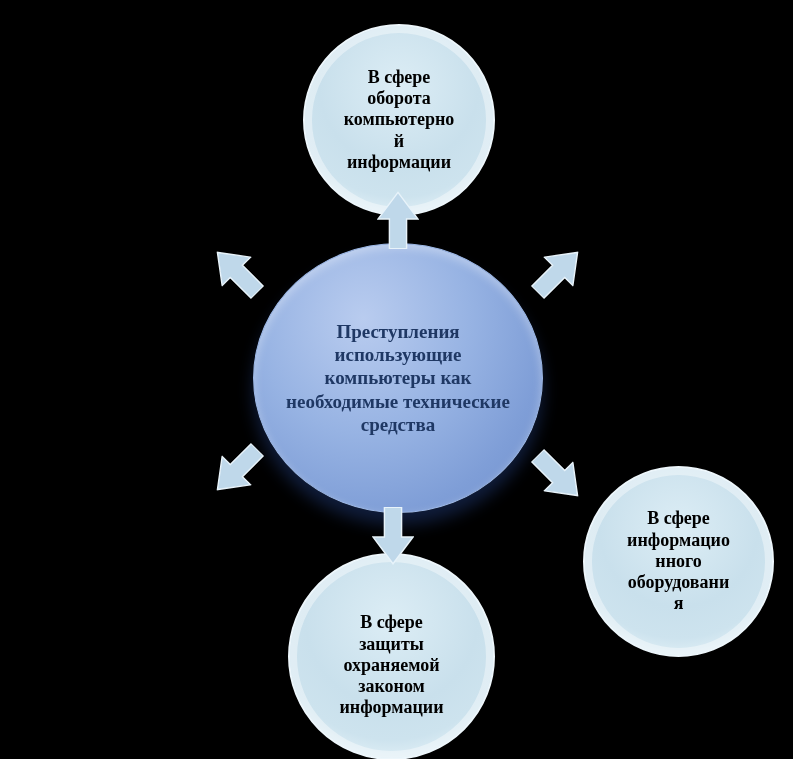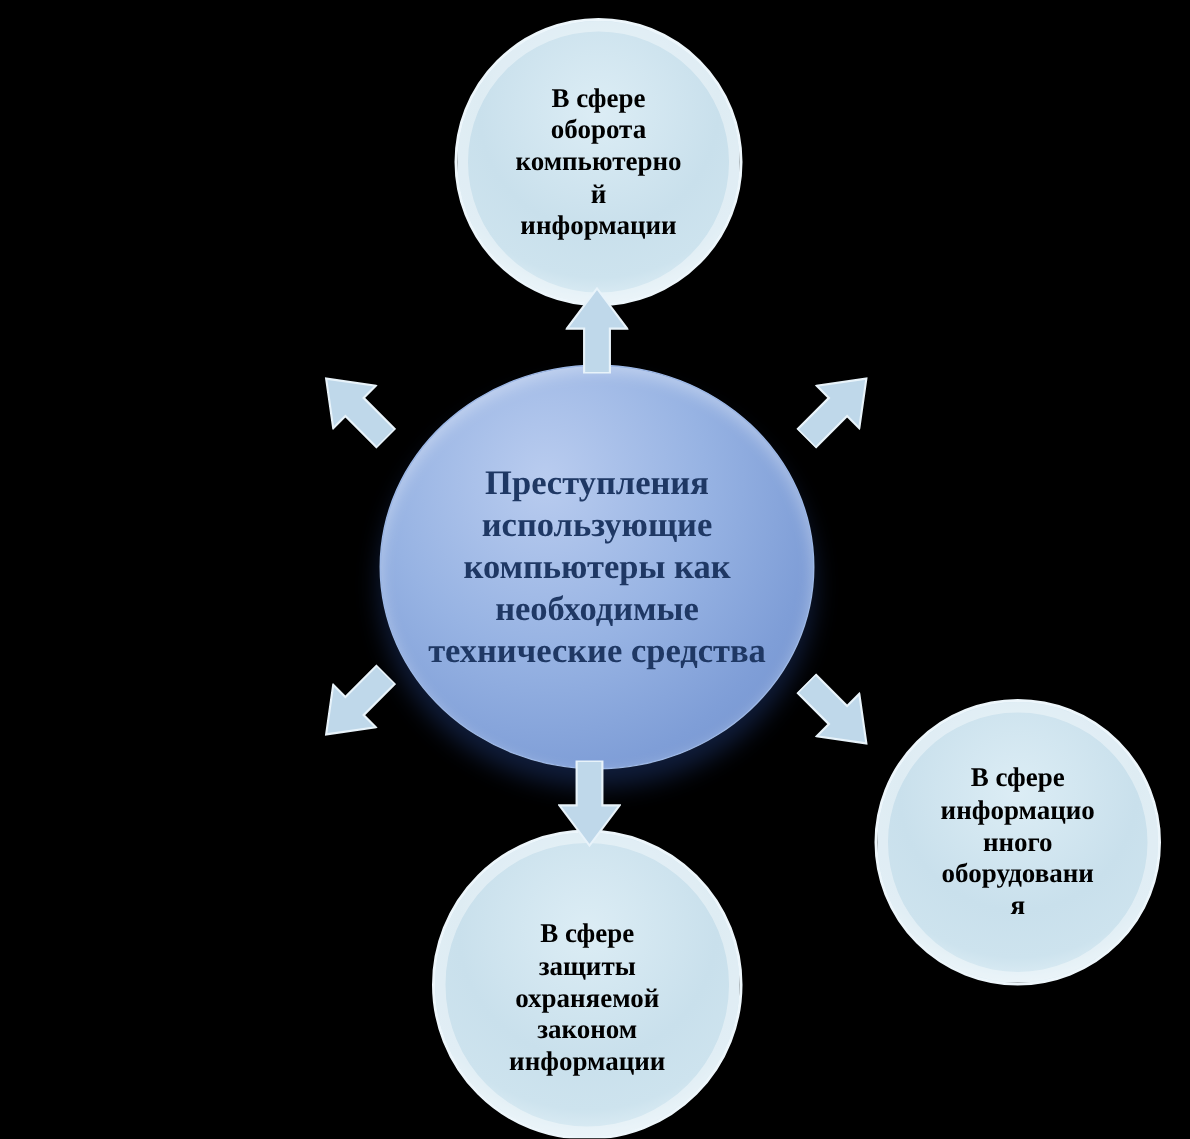--- a/index.html
+++ b/index.html
@@ -46,21 +46,21 @@
     border-radius: 50%;
     background: radial-gradient(ellipse at 38% 28%, #b9ccef 0%, #97b3e3 42%, #7f9ed7 72%, #6f90cd 100%);
     border: 1px solid #9db8e6;
     box-shadow: 0 12px 16px rgba(25, 45, 90, 0.65), inset 0 4px 10px rgba(255,255,255,0.35);
     display: flex;
     align-items: center;
     justify-content: center;
     text-align: center;
     color: #1f3864;
     font-weight: bold;
-    font-size: 23px;
+    font-size: 19px;
     line-height: 1.22;
   }
   .center-node .label {
     display: block;
     width: 240px;
     overflow-wrap: break-word;
     word-wrap: break-word;
   }
   
   .arrow {
@@ -72,21 +72,21 @@
     display: block;
     width: 100%;
     height: 100%;
   }
 </style>
 </head>
 <body>
 
 <div id="canvas">
 
-  <div class="node" style="left:303px; top:12px; width:188px; height:188px;">
+  <div class="node" style="left:303px; top:24px; width:188px; height:188px;">
     <span class="label" style="width:112px;">В сфере оборота компьютерной информации</span>
   </div>
 
 
   <div class="node" style="left:583px; top:466px; width:187px; height:187px;">
     <span class="label" style="width:106px;">В сфере информационного оборудования</span>
   </div>
 
   <div class="node" style="left:288px; top:553px; width:203px; height:203px;">
     <span class="label" style="width:112px;margin-top:18px;">В сфере защиты охраняемой законом информации</span>

